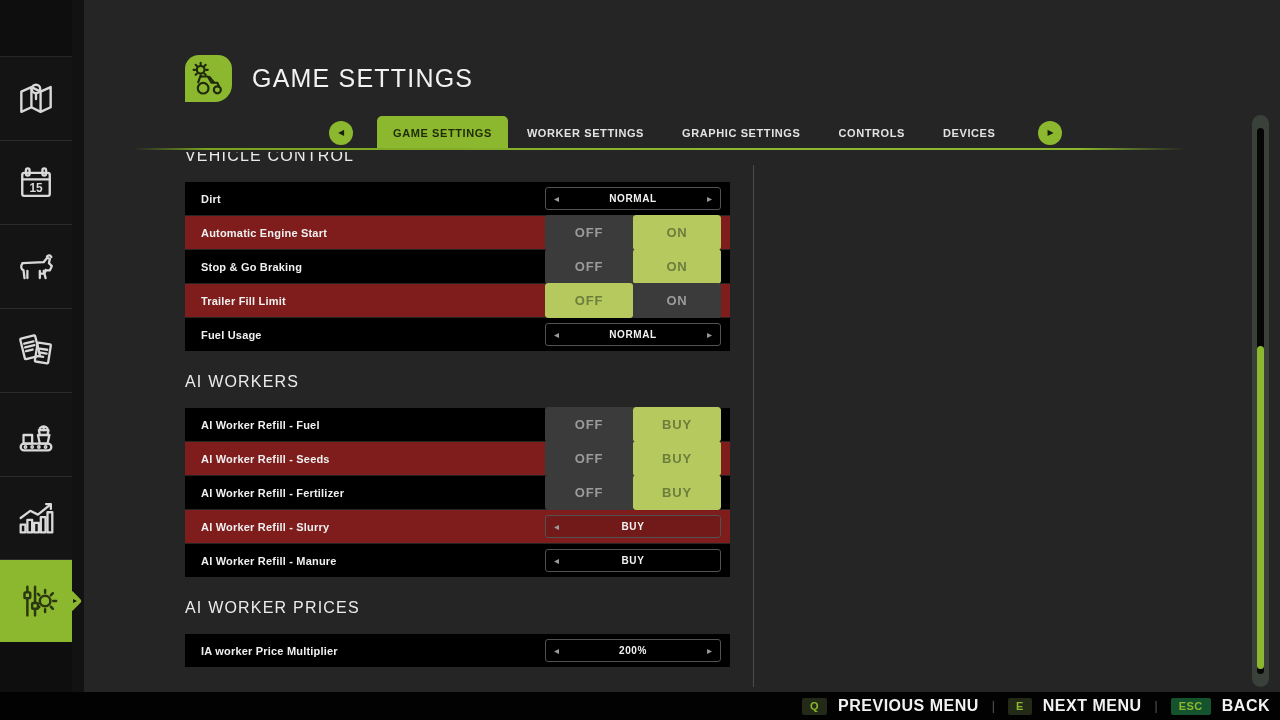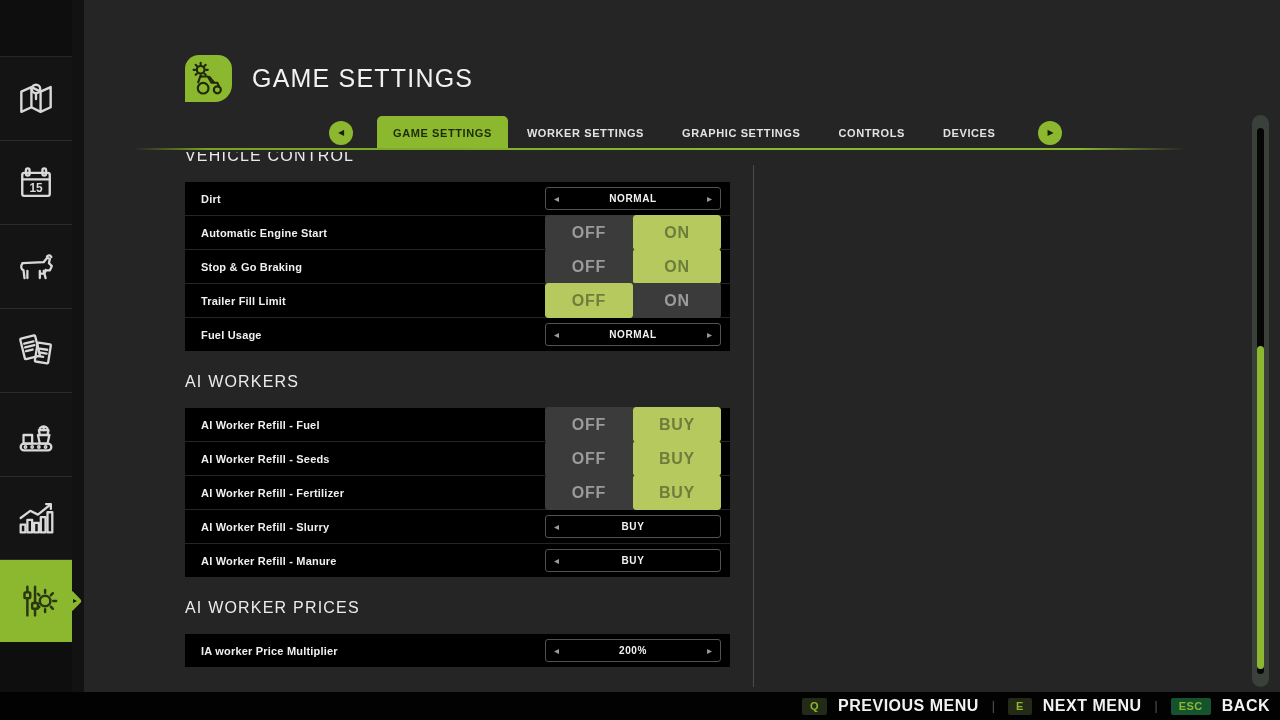--- a/index.html
+++ b/index.html
@@ -54,34 +54,34 @@
   .sec-heading{
     font-size:16px;line-height:25px;color:#ebebeb;letter-spacing:1.2px;font-weight:400;
     margin:18px 0 14px 0;
   }
   .sec-heading.first{margin-top:-9px;}
   .row{
     height:33px;margin-bottom:1px;display:flex;align-items:center;justify-content:space-between;
     padding:0 9px 0 16px;box-sizing:border-box;
   }
   .row.odd{background:#000000;}
-  .row.even{background:#000000;}
+  .row.even{background:#7f1d1d;}
   .rlabel{font-size:11px;font-weight:bold;color:#f0f0f0;letter-spacing:0.2px;}
   .selector{
     width:176px;height:23px;border:1px solid #525252;border-radius:3px;box-sizing:border-box;
     display:flex;align-items:center;justify-content:center;position:relative;background:rgba(0,0,0,0.10);
   }
   .selector .val{font-size:10px;font-weight:bold;color:#f2f2f2;letter-spacing:0.6px;}
   .selector .arr{position:absolute;font-size:10px;color:#9a9a9a;top:50%;transform:translateY(-53%);line-height:1;}
   .selector .arr.left{left:8px;}
   .selector .arr.right{right:8px;}
   .toggle{display:flex;width:176px;border-radius:3px;overflow:hidden;}
   .opt{
     flex:1;height:35px;display:flex;align-items:center;justify-content:center;
-    font-size:16px;font-weight:bold;background:#3b3b3b;color:#9b9b9b;letter-spacing:0.8px;
+    font-size:13px;font-weight:bold;background:#3b3b3b;color:#9b9b9b;letter-spacing:0.8px;
   }
   .opt.on{background:#b5c95e;color:#6f7d3c;border-radius:3px;}
   
   .v-divider{position:absolute;left:753px;top:165px;width:1px;height:522px;background:rgba(255,255,255,0.18);}
   .scrollbar{
     position:absolute;left:1252px;top:115px;width:17px;height:572px;
     background:#3a403a;border-radius:9px;
   }
   .scroll-track{position:absolute;left:5px;top:13px;width:7px;height:546px;background:#060606;border-radius:4px;}
   .scroll-thumb{position:absolute;left:0;top:40%;width:7px;height:59%;background:#8cb82f;border-radius:4px;}

